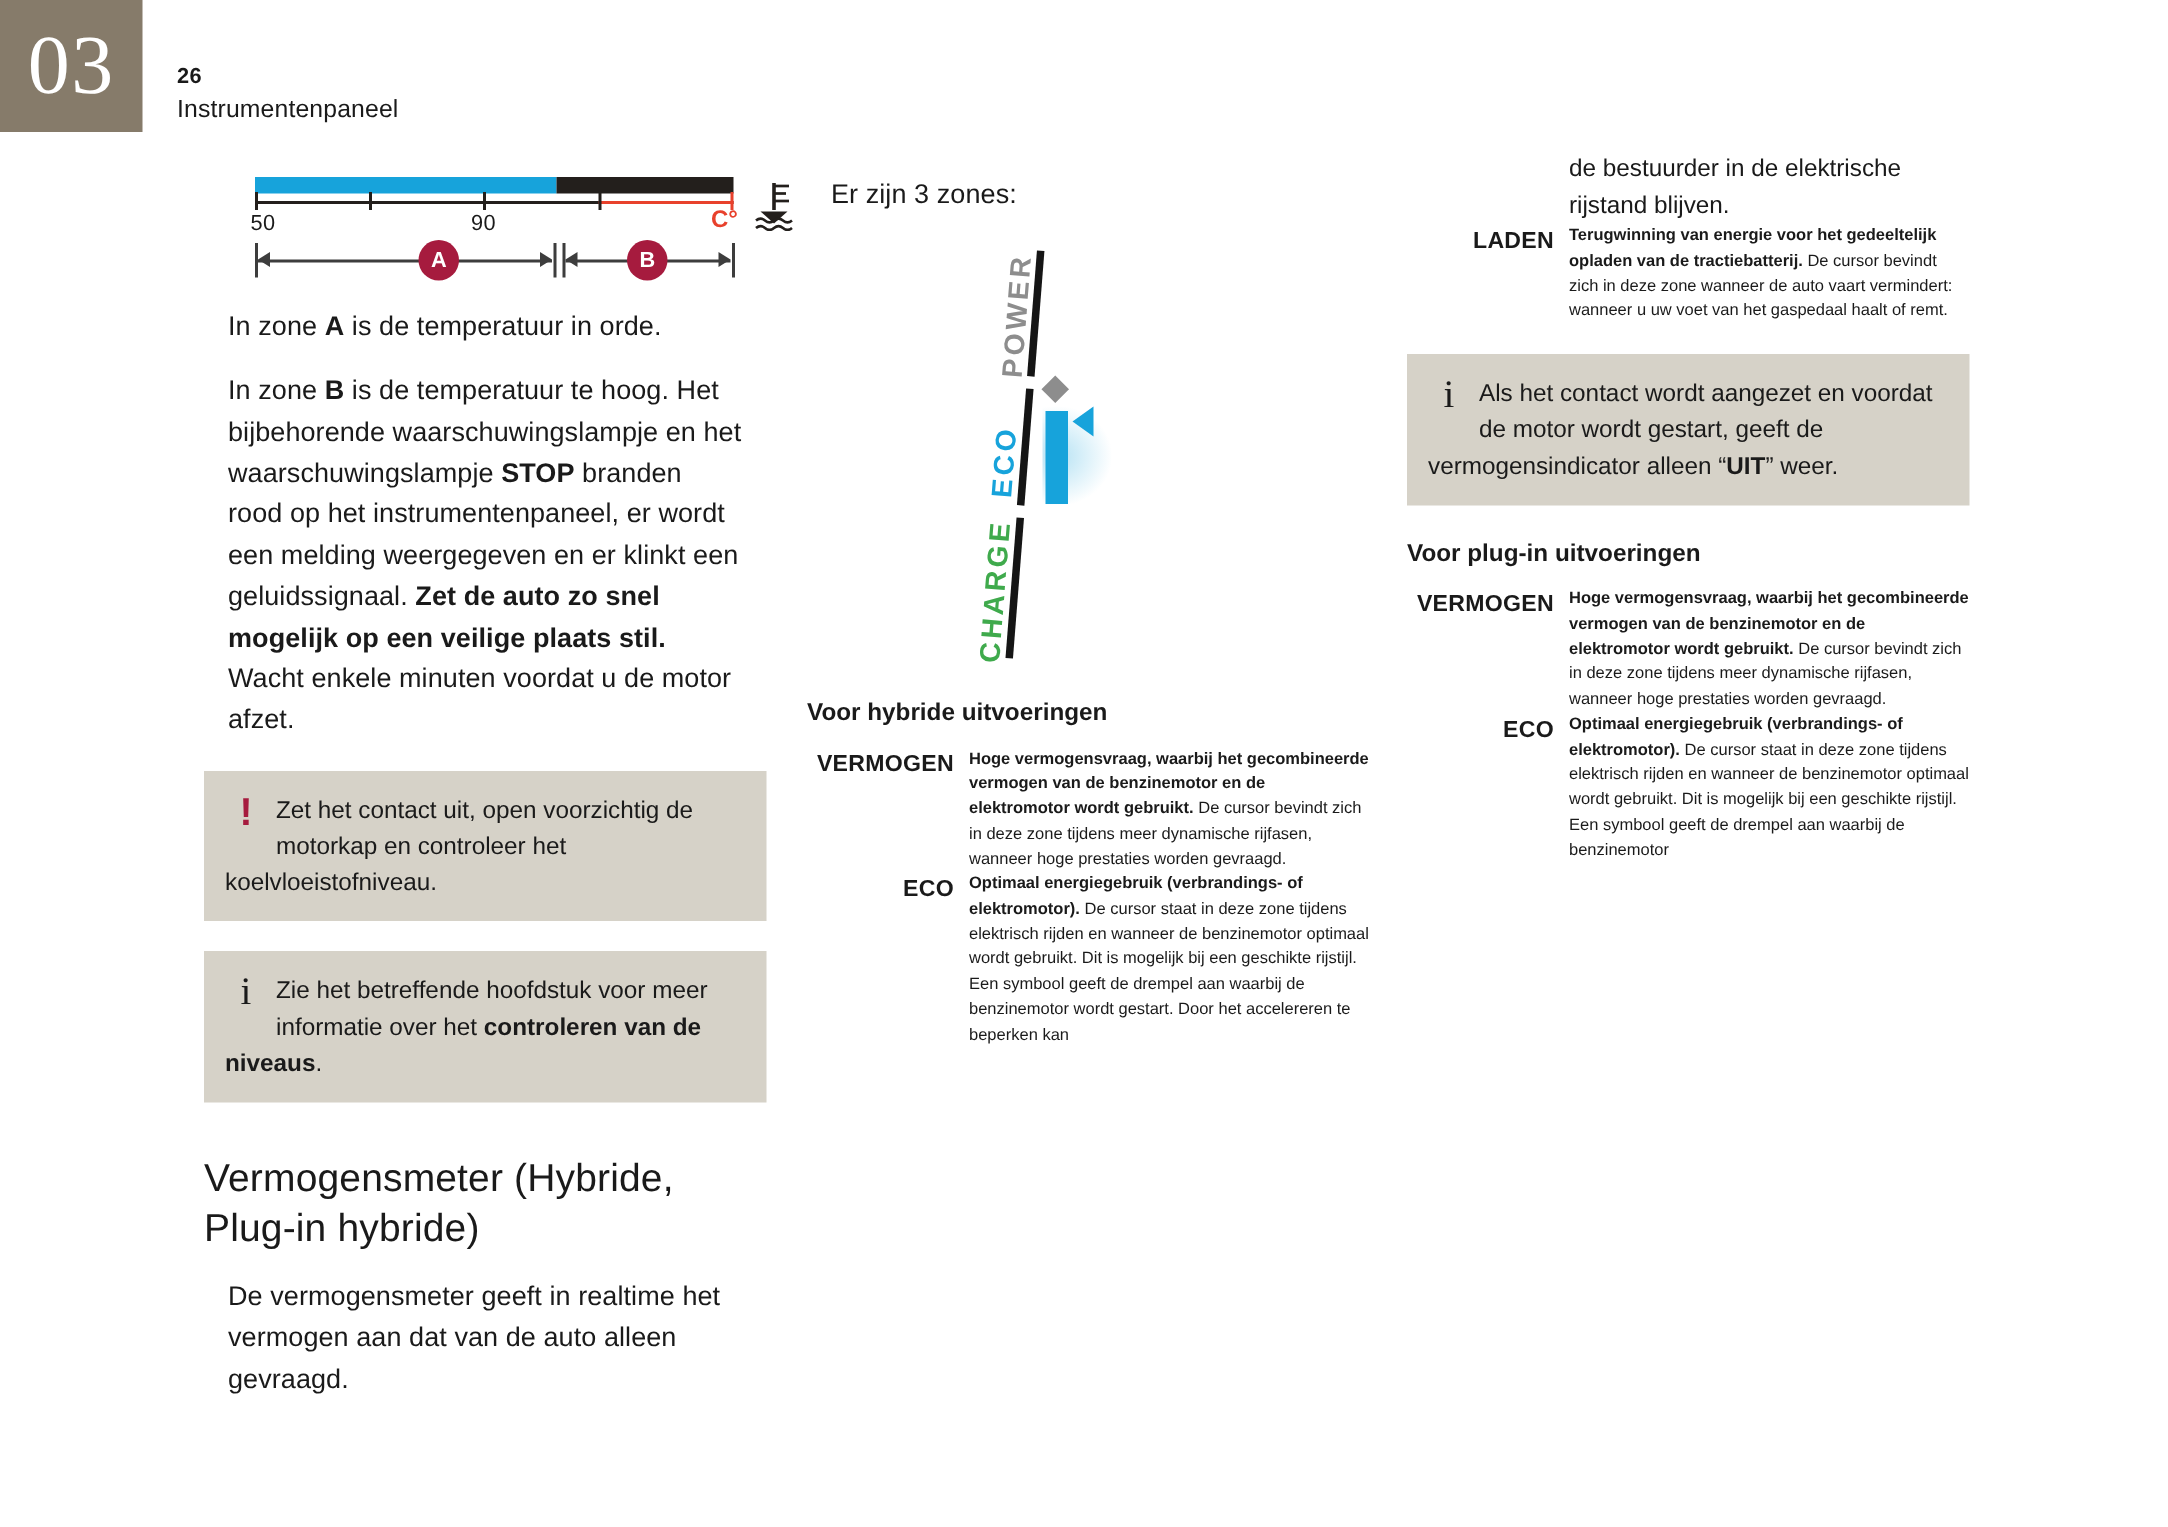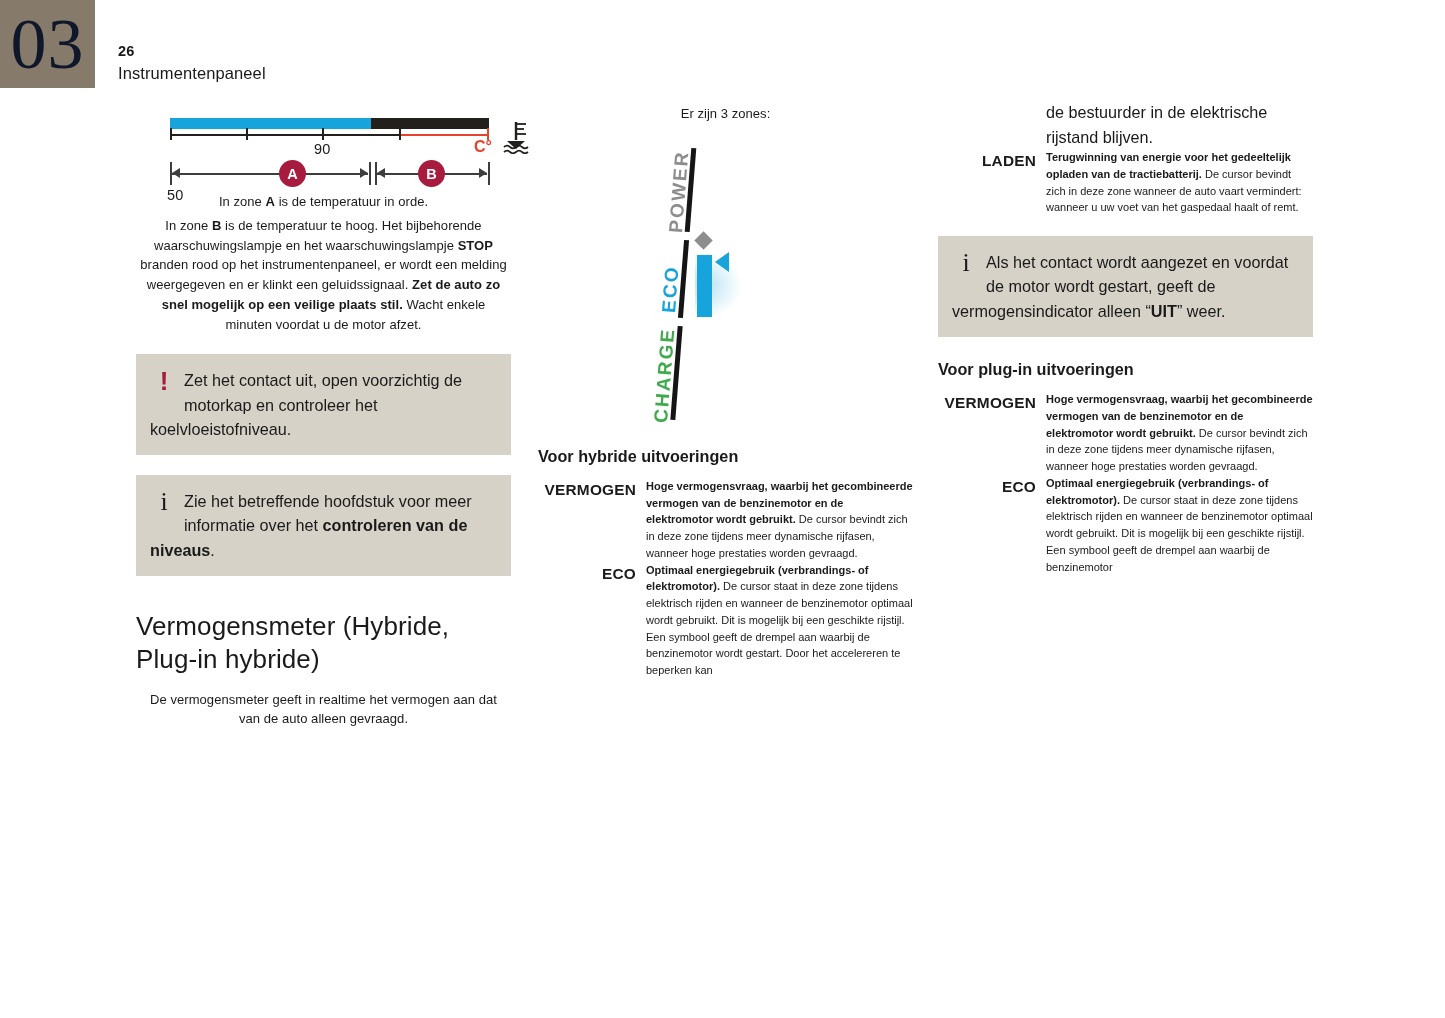--- a/index.html
+++ b/index.html
@@ -23,22 +23,22 @@
     top: 0;
     width: 95px;
     height: 88px;
     background: #867b6a;
     display: flex;
     align-items: center;
     justify-content: center;
   }
   #chapter-number {
     font-family: "Liberation Serif", serif;
-    font-size: 72px;
-    color: #0f172a;
+    font-size: 56px;
+    color: #ffffff;
     letter-spacing: 1px;
     line-height: 1;
   }
   #page-header {
     position: absolute;
     left: 118px;
     top: 40px;
   }
   #page-number {
     font-size: 14.5px;
@@ -56,25 +56,24 @@
   
   .column {
     position: absolute;
     top: 100px;
   }
   #col-left  { left: 136px;  width: 375px; }
   #col-mid   { left: 538px;  width: 375px; }
   #col-right { left: 938px;  width: 375px; }
 
   p.body-text, div.body-text {
-    font-size: 13px;
+    font-size: 18px;
     line-height: 1.52;
-    margin: 4px;
+    margin: 16px;
     letter-spacing: 0.05px;
-    text-align: center;
   }
   .b { font-weight: bold; }
 
   
   #temp-gauge {
     position: relative;
     width: 345px;
     height: 78px;
     margin: 10px 0 0 18px;
   }
@@ -253,21 +252,21 @@
     <div id="gauge-bar-hot"></div>
     <div id="gauge-axis"></div>
     <div id="gauge-axis-red"></div>
 
     <div class="gauge-tick" style="left:16px;"></div>
     <div class="gauge-tick" style="left:92px;"></div>
     <div class="gauge-tick" style="left:168px;"></div>
     <div class="gauge-tick" style="left:245px;"></div>
     <div class="gauge-tick red" style="left:333px;"></div>
 
-    <div class="gauge-label" style="left:13px;margin-top:46px;">50</div>
+    <div class="gauge-label" style="left:13px;">50</div>
     <div class="gauge-label" style="left:160px;">90</div>
     <div id="gauge-label-c">C°</div>
 
     <svg id="thermo-icon" viewBox="0 0 36 34">
       <line x1="14" y1="2" x2="14" y2="20" stroke="#231f1c" stroke-width="2.4"></line>
       <line x1="14" y1="4" x2="24" y2="4" stroke="#231f1c" stroke-width="1.8"></line>
       <line x1="14" y1="9" x2="22" y2="9" stroke="#231f1c" stroke-width="1.8"></line>
       <line x1="14" y1="14" x2="24" y2="14" stroke="#231f1c" stroke-width="1.8"></line>
       <path d="M5 21 L23 21 L14 29 Z" fill="#231f1c"></path>
       <path d="M2 27 q3 -2.6 6 0 q3 2.6 6 0 q3 -2.6 6 0 q3 2.6 6 0" fill="none" stroke="#231f1c" stroke-width="1.7"></path>

